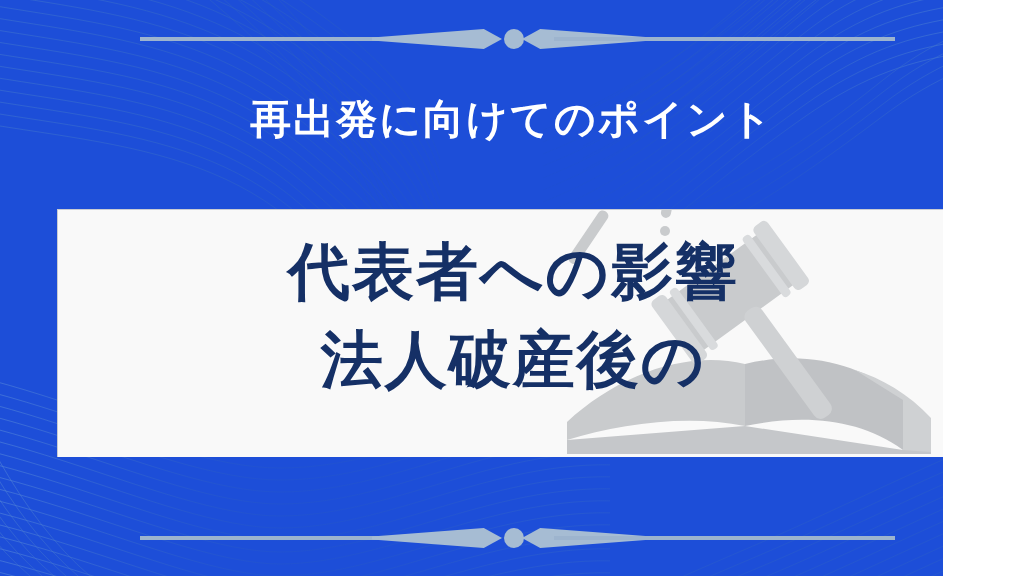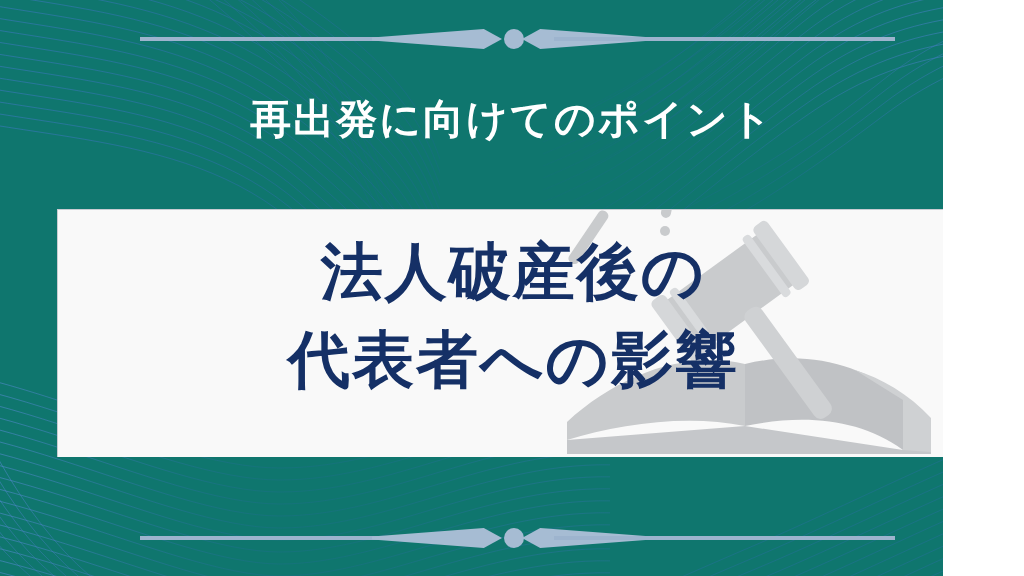--- a/index.html
+++ b/index.html
@@ -5,21 +5,21 @@
   html, body {
     margin: 0;
     padding: 0;
     background: #ffffff;
   }
   #slide {
     position: relative;
     width: 943px;
     height: 576px;
     overflow: hidden;
-    background: #0f766e;
+    background: #1d4ed8;
     font-family: "Liberation Sans", "DejaVu Sans", sans-serif;
   }
 
   
   .wave-layer {
     position: absolute;
     pointer-events: none;
   }
   .wave-tl { left: -120px; top: -150px; width: 560px; height: 470px; }
   .wave-tr { right: -140px; top: -170px; width: 560px; height: 430px; }
@@ -295,22 +295,22 @@
         <rect x="104" y="56" width="128" height="62" rx="7" fill="#c9cbcd"></rect>
         <rect x="96" y="48" width="17" height="78" rx="5" fill="#d5d7d9"></rect>
         <rect x="222" y="48" width="17" height="78" rx="5" fill="#d5d7d9"></rect>
         <rect x="118" y="50" width="9" height="74" rx="4" fill="#d9dbdd"></rect>
         <rect x="208" y="50" width="9" height="74" rx="4" fill="#d9dbdd"></rect>
         <rect x="163" y="112" width="20" height="132" rx="8" fill="#cfd1d3"></rect>
       </g>
     </svg>
 
     <div class="headline">
+      <span class="line">代表者への影響</span>
       <span class="line">法人破産後の</span>
-      <span class="line">代表者への影響</span>
     </div>
   </div>
 
   <div class="divider divider-bottom">
     <div class="rule rule-left"></div>
     <div class="wedge wedge-left"></div>
     <div class="dot"></div>
     <div class="wedge wedge-right"></div>
     <div class="rule rule-right"></div>
   </div>

